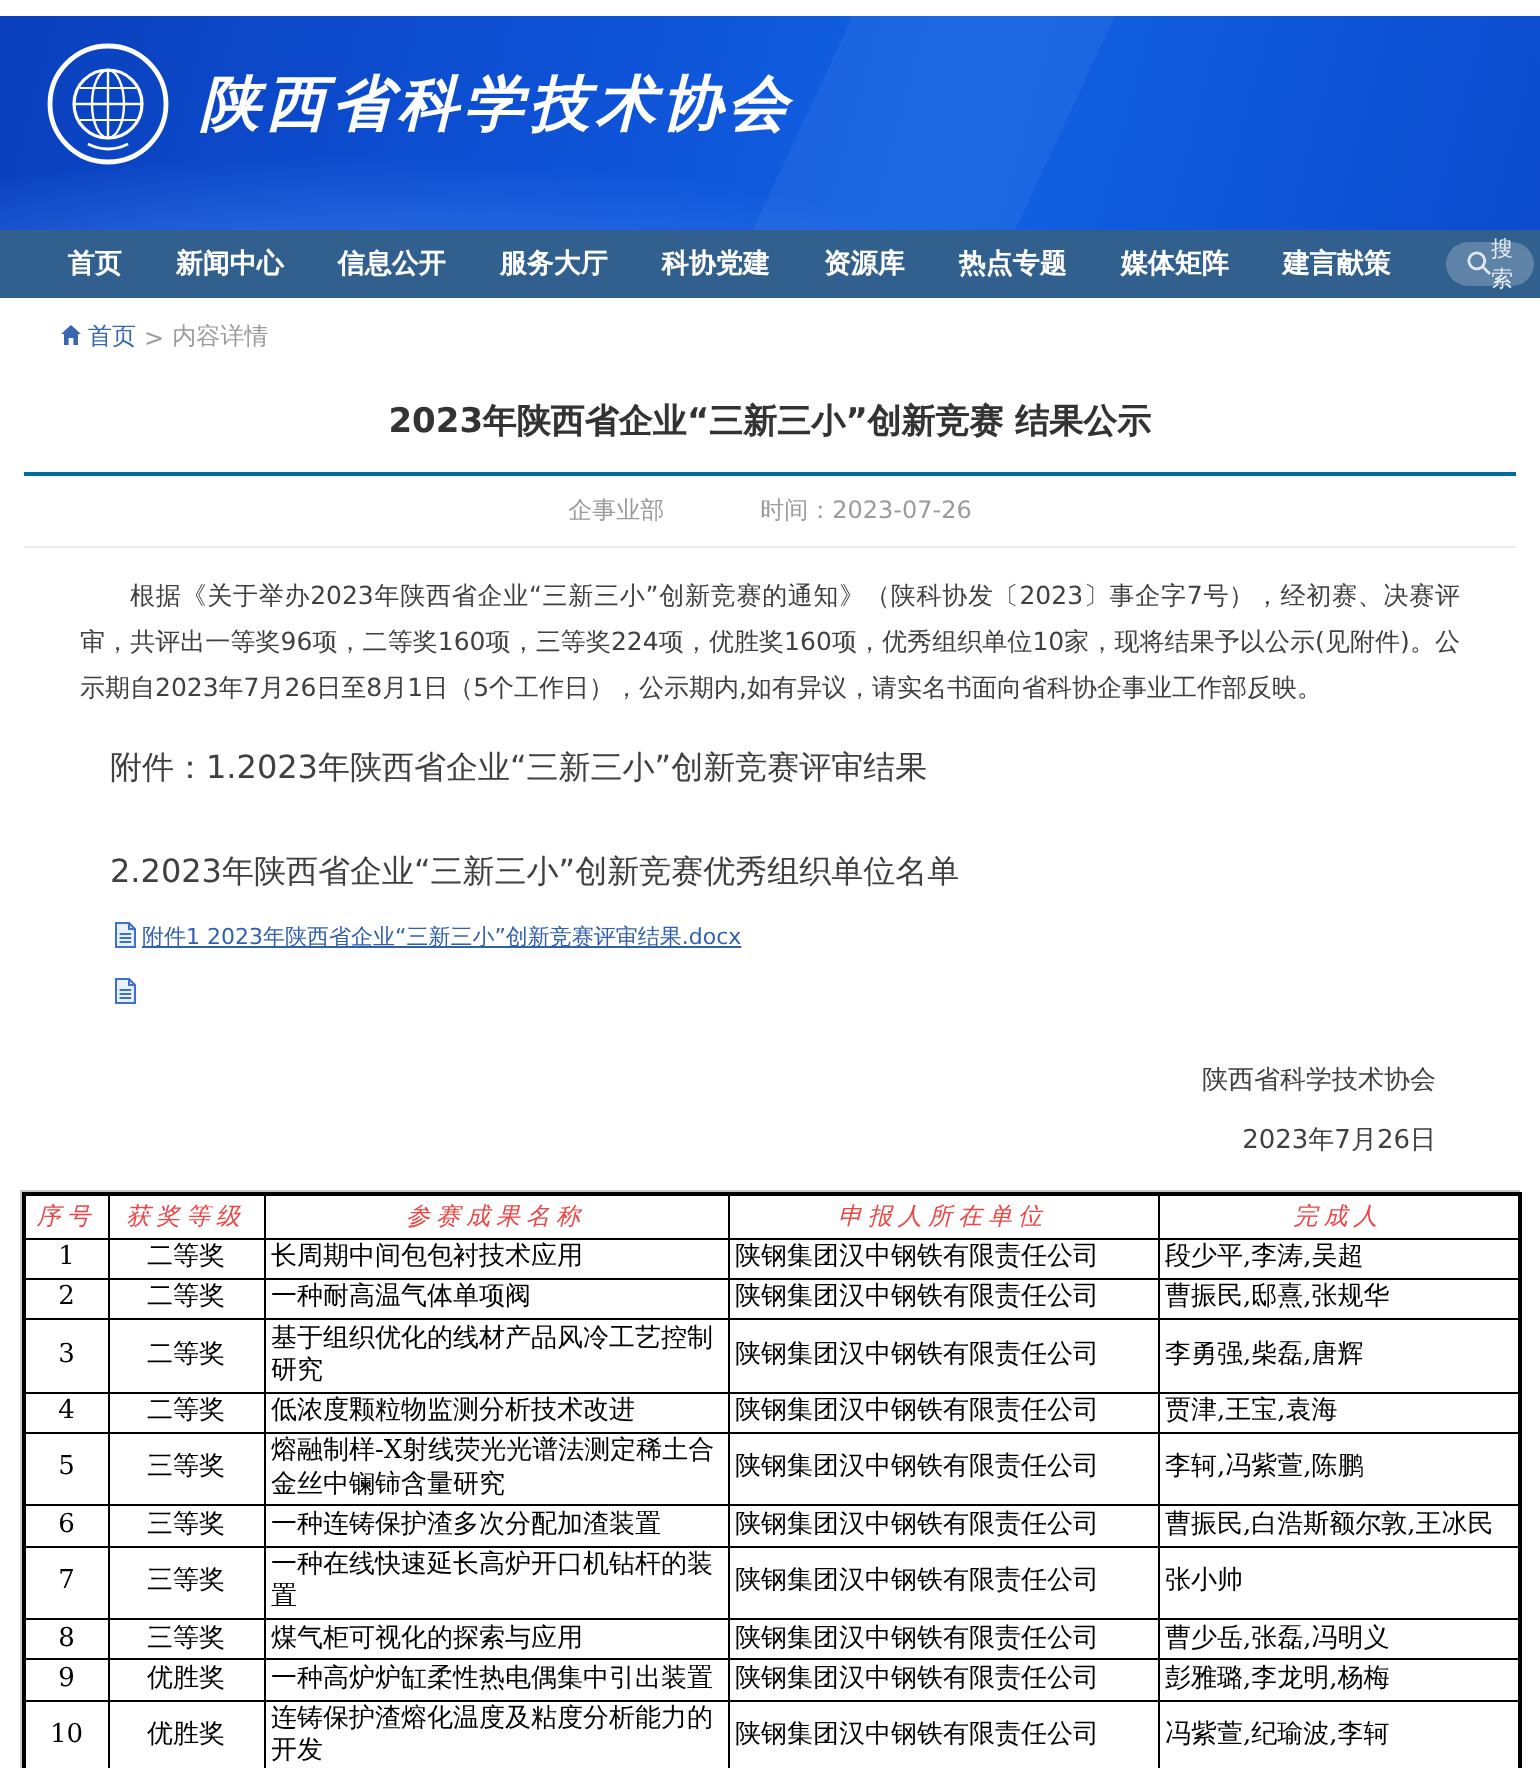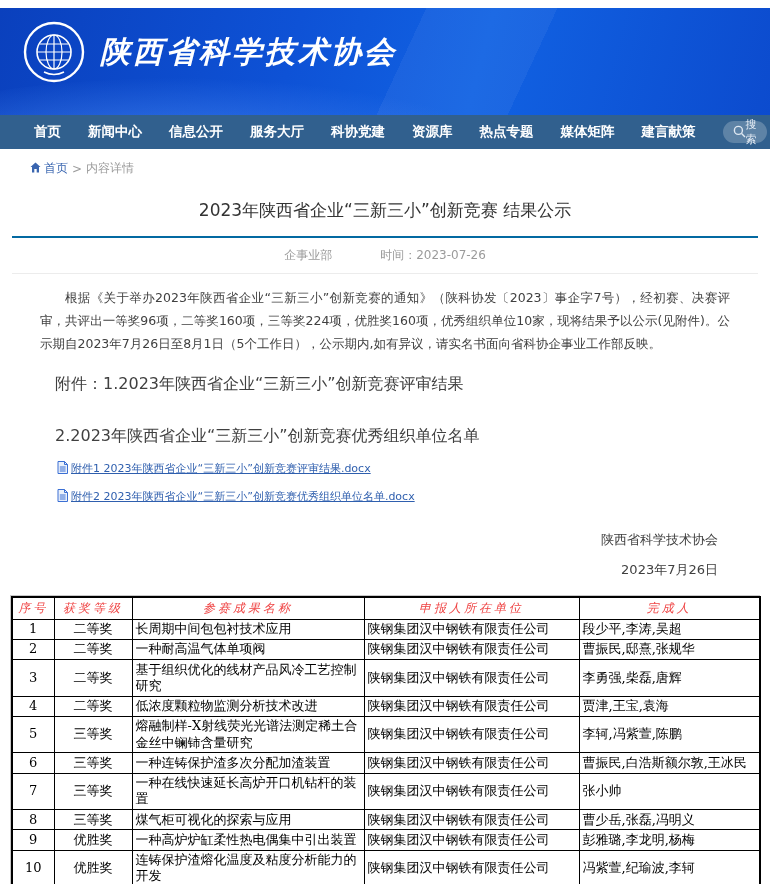--- a/index.html
+++ b/index.html
@@ -28,21 +28,21 @@
   .search { margin-left:auto; width:150px; height:22px; border-radius:12px;
             background:rgba(255,255,255,.22); display:flex; align-items:center; padding:0 10px; cursor:pointer; }
   .search svg { flex:0 0 auto; }
   .search-label { margin-left:auto; font-size:11px; color:#e8eef6; }
 
   
   .breadcrumb { padding:11px 0 0 30px; font-size:12px; color:#9b9b9b; display:flex; align-items:center; gap:4px; }
   .bc-home { color:#3a66b0; display:flex; align-items:center; gap:3px; cursor:pointer; }
 
   
-  .article-title { text-align:center; font-size:17px; font-weight:normal; color:#333; margin:22px 40px 14px; }
+  .article-title { text-align:center; font-size:17px; font-weight:bold; color:#333; margin:22px 40px 14px; }
   .meta { display:flex; justify-content:center; gap:48px; color:#9b9b9b; font-size:12px;
           padding:9px 0; border-top:2px solid #0369a1; border-bottom:1px solid #ececec; margin:0 12px; }
   .body-text { margin:12px 40px 0; font-size:12.5px; color:#404040; line-height:1.85; text-indent:2em; text-align:justify; }
   .att-note { margin:16px 40px 0 55px; font-size:16px; color:#404040; line-height:1.6; }
   .att-note + .att-note { margin-top:26px; }
   .att-link { display:flex; align-items:center; gap:3px; margin:12px 40px 0 57px;
               font-size:11px; color:#2f5fae; text-decoration:underline; cursor:pointer; }
   .signature { text-align:right; margin:26px 52px 0 0; font-size:13px; color:#404040; }
   .signature div + div { margin-top:12px; }
 
@@ -141,21 +141,20 @@
 <a class="att-link">
   <span>
     <svg width="11" height="13" viewBox="0 0 11 13">
       <path d="M1 0.5 H7.5 L10.5 3.5 V12.5 H1 Z" fill="#eaf1fb" stroke="#3b6fd4" stroke-width="1"></path>
       <path d="M7.5 0.5 V3.5 H10.5" fill="none" stroke="#3b6fd4" stroke-width="1"></path>
       <line x1="2.8" y1="6" x2="8.6" y2="6" stroke="#3b6fd4"></line>
       <line x1="2.8" y1="8" x2="8.6" y2="8" stroke="#3b6fd4"></line>
       <line x1="2.8" y1="10" x2="8.6" y2="10" stroke="#3b6fd4"></line>
     </svg>
   </span>
-  <span>附件2 2023年陕西省企业“三新三小”创新竞赛优秀组织单位名单.docx</span>
 </a>
 
 <div class="signature">
   <div>陕西省科学技术协会</div>
   <div>2023年7月26日</div>
 </div>
 
 <div class="table-section">
   <table class="results">
     <colgroup>

